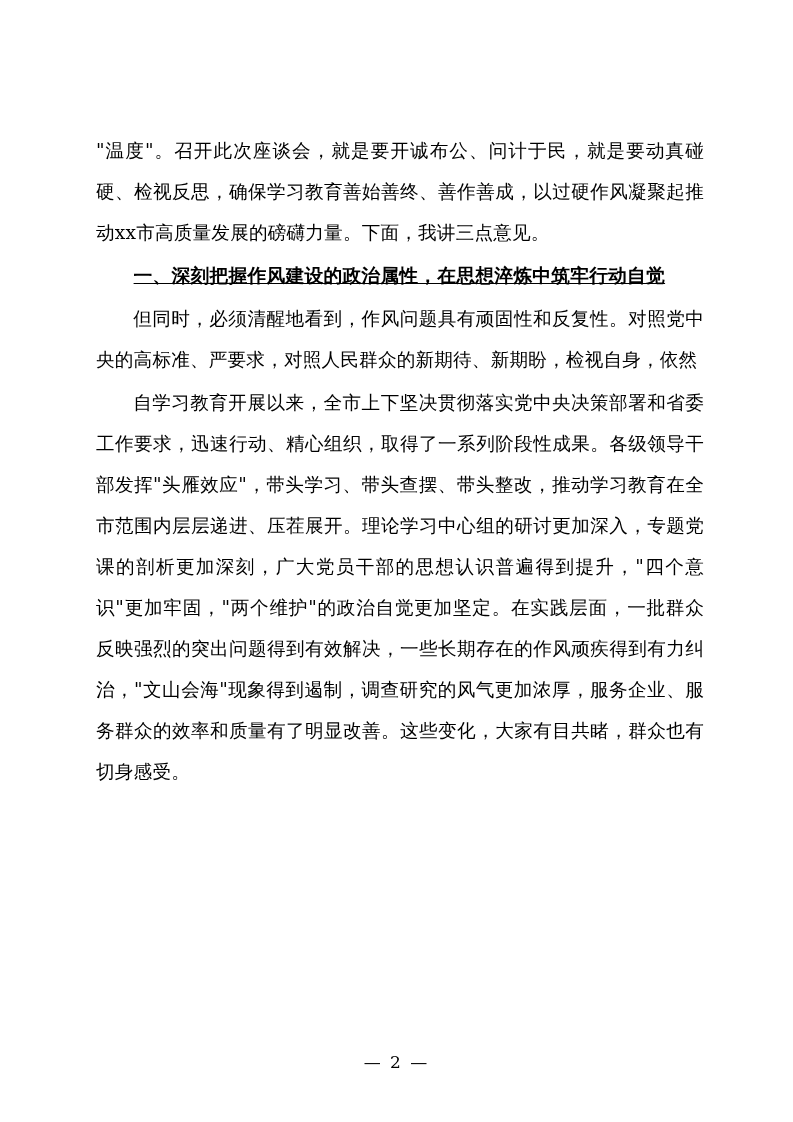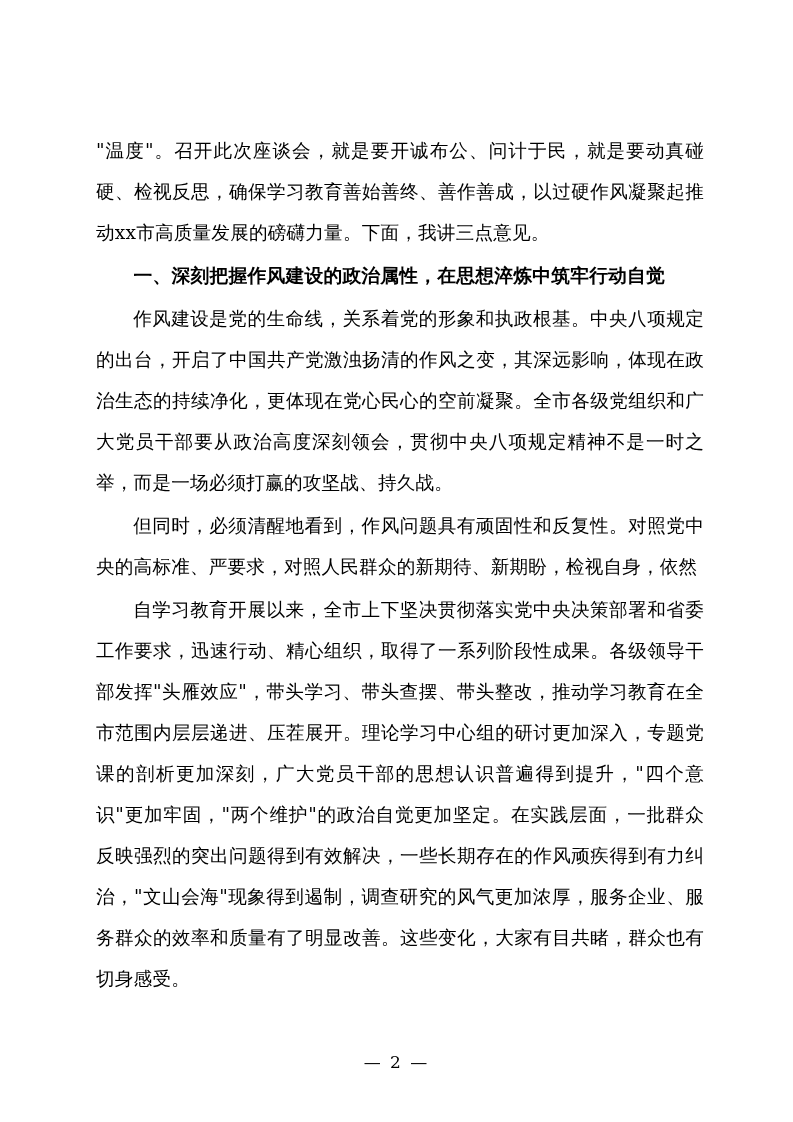--- a/index.html
+++ b/index.html
@@ -38,38 +38,38 @@
   p.indent {
     text-indent: 2em;
   }
   p.heading {
     font-weight: bold;
     text-indent: 2em;
     font-size: 18.8px;
     line-height: 41px;
     margin-top: 2px;
     margin-bottom: 2px;
+    text-decoration: underline;
   }
   .footer {
     position: absolute;
     left: 0;
     top: 1052px;
     width: 793px;
     text-align: center;
     font-size: 17px;
     font-family: "DejaVu Serif", "Liberation Serif", serif;
     letter-spacing: 2px;
   }
 </style>
 </head>
 <body>
 
 <div class="page">
   <div class="doc-body">
     <p class="body">"温度"。召开此次座谈会，就是要开诚布公、问计于民，就是要动真碰硬、检视反思，确保学习教育善始善终、善作善成，以过硬作风凝聚起推动xx市高质量发展的磅礴力量。下面，我讲三点意见。</p>
     <p class="heading">一、深刻把握作风建设的政治属性，在思想淬炼中筑牢行动自觉</p>
-    <p class="indent">作风建设是党的生命线，关系着党的形象和执政根基。中央八项规定的出台，开启了中国共产党激浊扬清的作风之变，其深远影响，体现在政治生态的持续净化，更体现在党心民心的空前凝聚。全市各级党组织和广大党员干部要从政治高度深刻领会，贯彻中央八项规定精神不是一时之举，而是一场必须打赢的攻坚战、持久战。</p>
     <p class="indent">但同时，必须清醒地看到，作风问题具有顽固性和反复性。对照党中央的高标准、严要求，对照人民群众的新期待、新期盼，检视自身，依然</p>
     <p class="indent">自学习教育开展以来，全市上下坚决贯彻落实党中央决策部署和省委工作要求，迅速行动、精心组织，取得了一系列阶段性成果。各级领导干部发挥"头雁效应"，带头学习、带头查摆、带头整改，推动学习教育在全市范围内层层递进、压茬展开。理论学习中心组的研讨更加深入，专题党课的剖析更加深刻，广大党员干部的思想认识普遍得到提升，"四个意识"更加牢固，"两个维护"的政治自觉更加坚定。在实践层面，一批群众反映强烈的突出问题得到有效解决，一些长期存在的作风顽疾得到有力纠治，"文山会海"现象得到遏制，调查研究的风气更加浓厚，服务企业、服务群众的效率和质量有了明显改善。这些变化，大家有目共睹，群众也有切身感受。</p>
   </div>
 </div>
 
 <div class="footer">— 2 —</div>
 
 </body></html>

